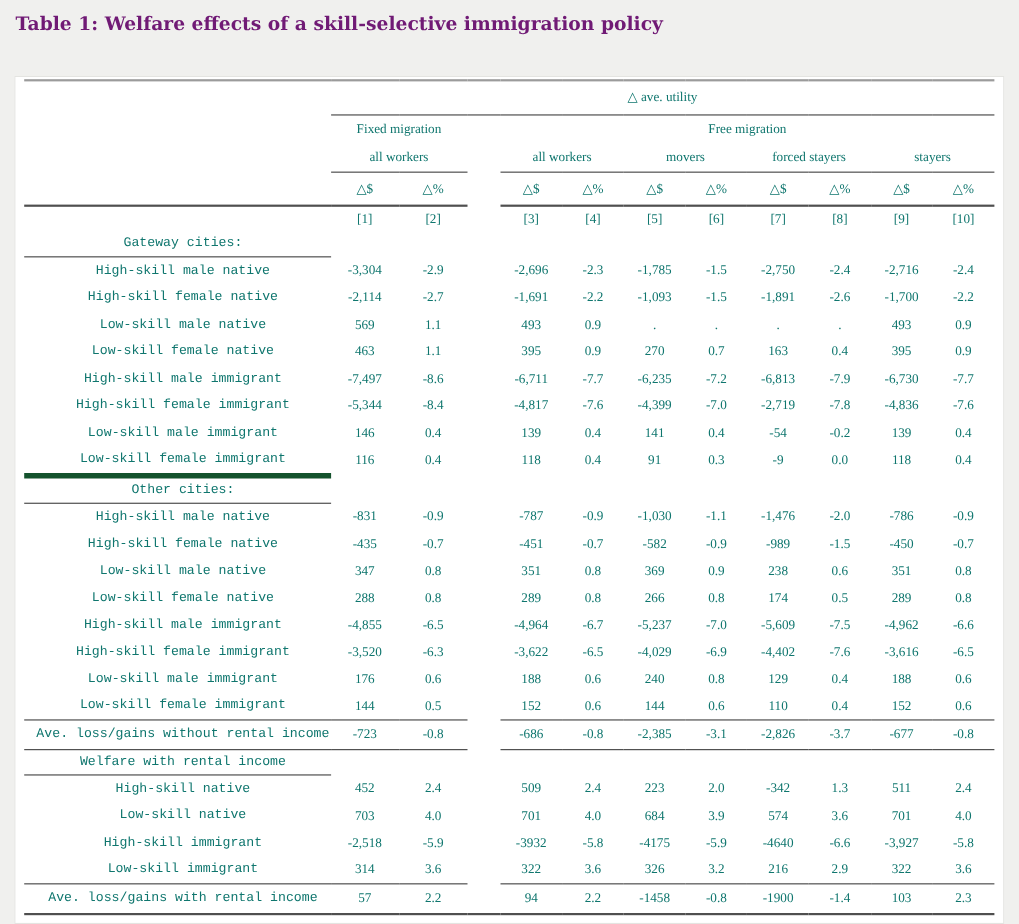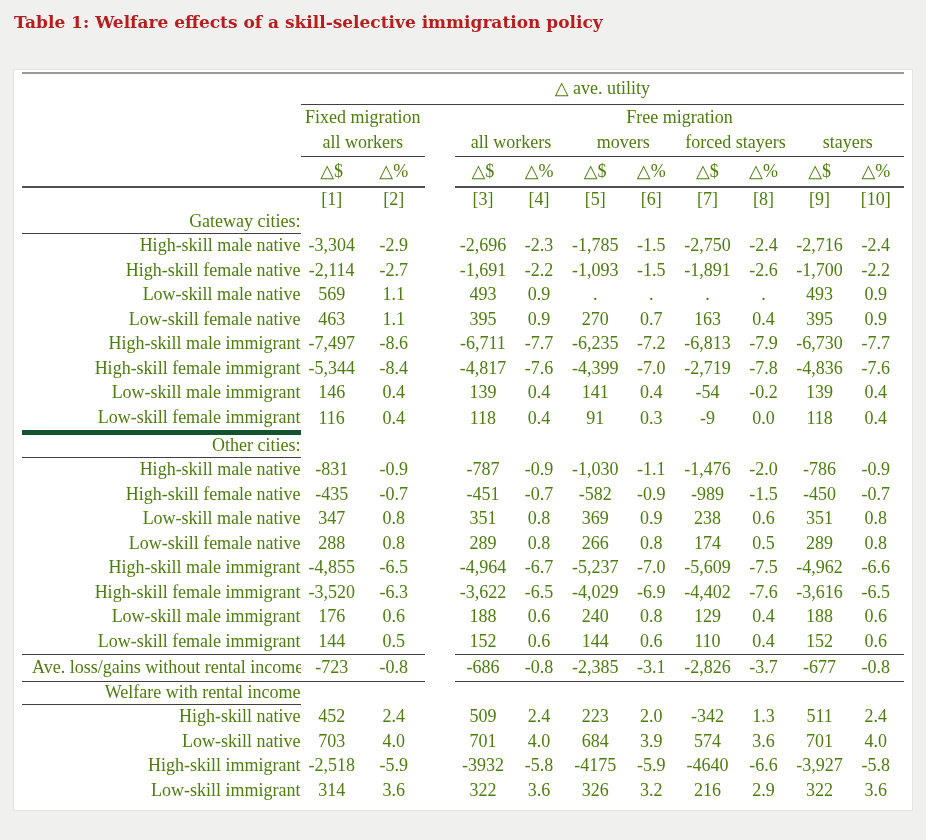--- a/index.html
+++ b/index.html
@@ -8,39 +8,39 @@
     background:#f0f0ee;
     font-family:"Liberation Serif",serif;
     color:#1a1a1a;
     overflow:hidden;
   }
   .page-title{
     margin:12px 0 0 14px;
     font-family:"DejaVu Serif",serif;
     font-weight:bold;
     font-size:17px;
-    color:#b91c1c;
+    color:#701a75;
   }
   .card{
     box-sizing:border-box;
     margin:37px 0 0 13px;
     width:900px;
     background:#ffffff;
     border:1px solid #e4e4e1;
     padding:2px 8px 7px 8px;
   }
   table.tbl{
     border-collapse:collapse;
     table-layout:fixed;
     width:882px;
-    font-size:18px;
-    color:#4d7c0f;
+    font-size:12px;
+    color:#0f766e;
   }
   td{padding:0;text-align:center;height:24px;line-height:1.1;white-space:nowrap;overflow:hidden;}
-  td.lbl{text-align:right;padding-left:10px;}
+  td.lbl{text-align:center;padding-left:10px;font-family:Liberation Mono, monospace;}
   
   
   tr.h1 td{border-top:2px solid #9b9b9b;height:30px;}
   tr.h1 td.span-head{border-bottom:1px solid #3f3f3f;}
   tr.h2 td{height:25px;}
   tr.h3 td{height:26px;}
   tr.h3 td.grp{border-bottom:1px solid #3f3f3f;}
   tr.h4 td{height:29px;}
   tr.h4 td.thick{border-bottom:2px solid #4f4f4f;}
   tr.h5 td{height:23px;}
@@ -425,15 +425,29 @@
           <td class="sp"></td>
           <td class="val">322</td>
           <td class="val">3.6</td>
           <td class="val">326</td>
           <td class="val">3.2</td>
           <td class="val">216</td>
           <td class="val">2.9</td>
           <td class="val">322</td>
           <td class="val">3.6</td>
         </tr>
+        <tr class="summary last">
+          <td class="lbl segL">Ave. loss/gains with rental income</td>
+          <td class="segL">57</td>
+          <td class="segL">2.2</td>
+          <td class="sp"></td>
+          <td class="segR">94</td>
+          <td class="segR">2.2</td>
+          <td class="segR">-1458</td>
+          <td class="segR">-0.8</td>
+          <td class="segR">-1900</td>
+          <td class="segR">-1.4</td>
+          <td class="segR">103</td>
+          <td class="segR">2.3</td>
+        </tr>
       </tbody>
   </table>
 </div>
 
 </body></html>

